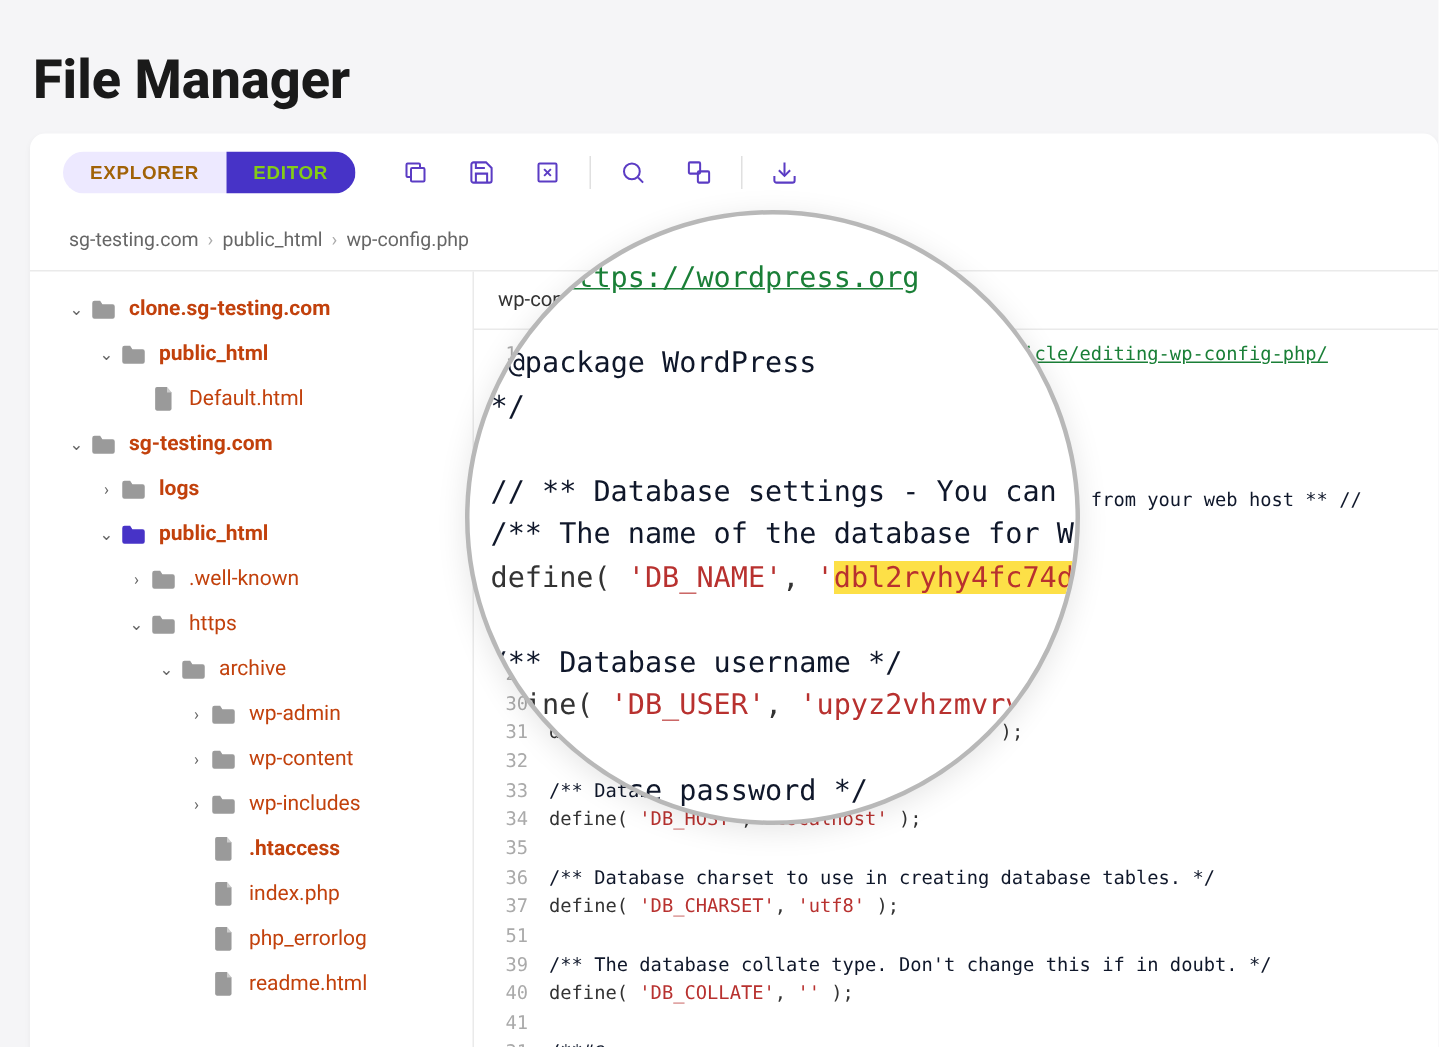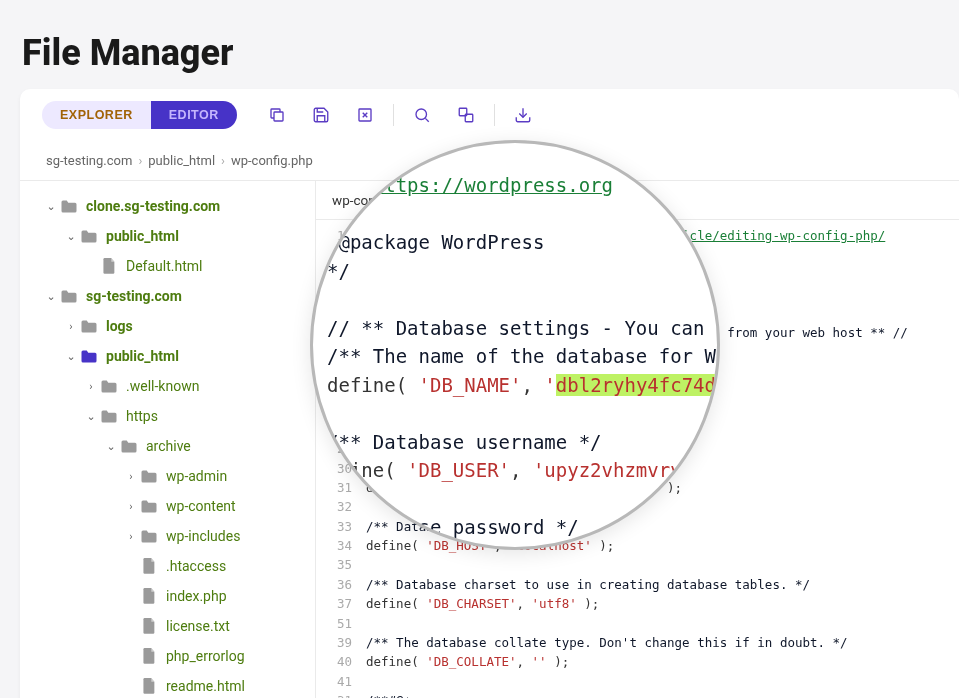--- a/index.html
+++ b/index.html
@@ -3,59 +3,59 @@
 <meta charset="utf-8">
 <style>
 * { margin: 0; padding: 0; box-sizing: border-box; }
 body { font-family: -apple-system, BlinkMacSystemFont, "Segoe UI", Roboto, sans-serif; background: #f5f5f7; width: 959px; height: 698px; overflow: hidden; position: relative; }
 .page-title { font-size: 36px; font-weight: 800; color: #1a1a1a; padding: 32px 22px 15px; }
 .main-panel { background: #fff; border-radius: 10px; margin: 0 0 0 20px; box-shadow: 0 2px 4px rgba(0,0,0,0.05); height: 620px; overflow: hidden; }
 .toolbar { display: flex; align-items: center; padding: 10px 22px; gap: 0; }
 .tab-group { display: inline-flex; border-radius: 20px; overflow: hidden; margin-right: 18px; }
 .tab { padding: 7px 18px; font-size: 12.5px; font-weight: 700; letter-spacing: 0.5px; cursor: pointer; border: none; }
 .tab-explorer { background: #ede9ff; color: #a16207; }
-.tab-editor { background: #4733c7; color: #c4b5fd; }
+.tab-editor { background: #4733c7; color: #84cc16; }
 .toolbar-icons { display: flex; align-items: center; gap: 0; }
 .tb-icon { width: 44px; height: 32px; display: flex; align-items: center; justify-content: center; color: #5b3cc4; cursor: pointer; }
 .tb-sep { width: 1px; height: 22px; background: #e0e0e0; margin: 0 6px; }
 .breadcrumbs { padding: 12px 26px; font-size: 13px; color: #666; border-bottom: 1px solid #eaeaea; }
 .crumb { color: #666; }
 .crumb-sep { margin: 0 6px; color: #aaa; }
 .content { display: flex; height: calc(100% - 95px); }
 .tree { width: 296px; border-right: 1px solid #eaeaea; padding: 10px 0; overflow-y: auto; font-size: 14px; color: #333; }
 .tree::-webkit-scrollbar { width: 8px; }
 .tree::-webkit-scrollbar-track { background: #f0f0f0; }
 .tree::-webkit-scrollbar-thumb { background: #c5c5c5; border-radius: 4px; }
 .tree-item { display: flex; align-items: center; height: 30px; cursor: pointer; white-space: nowrap; }
 .chev { width: 14px; display: inline-flex; justify-content: center; color: #666; font-size: 11px; margin-right: 2px; }
 .chev-none { width: 14px; display: inline-block; margin-right: 2px; }
 .ficon { width: 18px; height: 18px; margin-right: 8px; display: inline-flex; align-items: center; justify-content: center; }
 .folder-icon { fill: #9a9a9a; }
 .folder-icon.active { fill: #4733c7; }
 .file-icon { fill: #9a9a9a; }
-.tree-label { font-size: 14px; color: #4d7c0f; }
+.tree-label { font-size: 14px; color: #c2410c; }
 .tree-label.bold { font-weight: 700; }
 .editor-area { flex: 1; position: relative; overflow: hidden; }
 .tabbar { height: 39px; border-bottom: 1px solid #eaeaea; display: flex; align-items: stretch; }
 .file-tab { padding: 0 16px; font-size: 13.5px; color: #333; border-right: 1px solid #eaeaea; display: flex; align-items: center; cursor: pointer; }
 .code { font-family: "SF Mono", Menlo, Monaco, Consolas, monospace; font-size: 12.5px; line-height: 1.55; padding: 6px 0; position: relative; }
 .code-line { display: flex; }
 .gutter { width: 50px; text-align: right; color: #aaa; padding-right: 14px; user-select: none; }
 .ln { flex: 1; white-space: pre; }
 .c-comment { color: #0f172a; }
 .c-link { color: #1a7f37; text-decoration: underline; }
 .c-keyword { color: #333; }
 .c-string { color: #b8312f; }
 .c-punc { color: #333; }
 
 
 .magnifier { position: absolute; top: 140px; left: 310px; width: 410px; height: 410px; border-radius: 50%; border: 3px solid #b8b8b8; background: #fff; overflow: hidden; box-shadow: 0 4px 20px rgba(0,0,0,0.1); pointer-events: none; }
 .mag-inner { font-family: "SF Mono", Menlo, Monaco, Consolas, monospace; font-size: 19px; line-height: 1.5; padding: 28px 14px; white-space: pre; color: #333; }
 .mag-inner .c-link { text-decoration: underline; }
-.mag-sel { background: #bef264; }
+.mag-sel { background: #fde047; }
 .cursor { border-right: 1.5px solid #d00; }
 </style>
 </head>
 <body>
 
 <h1 class="page-title">File Manager</h1>
 
 <div class="main-panel">
 
   <div class="toolbar">
@@ -214,49 +214,39 @@
         </div>
         <div class="tree-item" style="padding-left: 104px;">
           <span class="chev">›</span>
           <span class="ficon">
             <svg width="18" height="15" viewBox="0 0 24 20">
               <path class="folder-icon" d="M2 4a2 2 0 0 1 2-2h5l2 3h9a2 2 0 0 1 2 2v9a2 2 0 0 1-2 2H4a2 2 0 0 1-2-2V4z"></path>
             </svg>
           </span>
           <span class="tree-label">wp-includes</span>
         </div>
-        <div class="tree-item" style="padding-left: 104px;">
+        <div class="tree-item" style="padding-left: 104px; font-weight: bold;">
           <span class="chev-none"></span>
           <span class="ficon">
             <svg width="15" height="17" viewBox="0 0 24 28">
               <path class="file-icon" d="M4 0h11l5 6v18a2 2 0 0 1-2 2H4a2 2 0 0 1-2-2V2a2 2 0 0 1 2-2z"></path>
               <path fill="#fff" d="M15 0v6h5z" opacity="0.5"></path>
             </svg>
           </span>
           <span class="tree-label">.htaccess</span>
         </div>
         <div class="tree-item" style="padding-left: 104px;">
           <span class="chev-none"></span>
           <span class="ficon">
             <svg width="15" height="17" viewBox="0 0 24 28">
               <path class="file-icon" d="M4 0h11l5 6v18a2 2 0 0 1-2 2H4a2 2 0 0 1-2-2V2a2 2 0 0 1 2-2z"></path>
               <path fill="#fff" d="M15 0v6h5z" opacity="0.5"></path>
             </svg>
           </span>
           <span class="tree-label">index.php</span>
-        </div>
-        <div class="tree-item" style="padding-left: 104px;">
-          <span class="chev-none"></span>
-          <span class="ficon">
-            <svg width="15" height="17" viewBox="0 0 24 28">
-              <path class="file-icon" d="M4 0h11l5 6v18a2 2 0 0 1-2 2H4a2 2 0 0 1-2-2V2a2 2 0 0 1 2-2z"></path>
-              <path fill="#fff" d="M15 0v6h5z" opacity="0.5"></path>
-            </svg>
-          </span>
-          <span class="tree-label">license.txt</span>
         </div>
         <div class="tree-item" style="padding-left: 104px;">
           <span class="chev-none"></span>
           <span class="ficon">
             <svg width="15" height="17" viewBox="0 0 24 28">
               <path class="file-icon" d="M4 0h11l5 6v18a2 2 0 0 1-2 2H4a2 2 0 0 1-2-2V2a2 2 0 0 1 2-2z"></path>
               <path fill="#fff" d="M15 0v6h5z" opacity="0.5"></path>
             </svg>
           </span>
           <span class="tree-label">php_errorlog</span>

